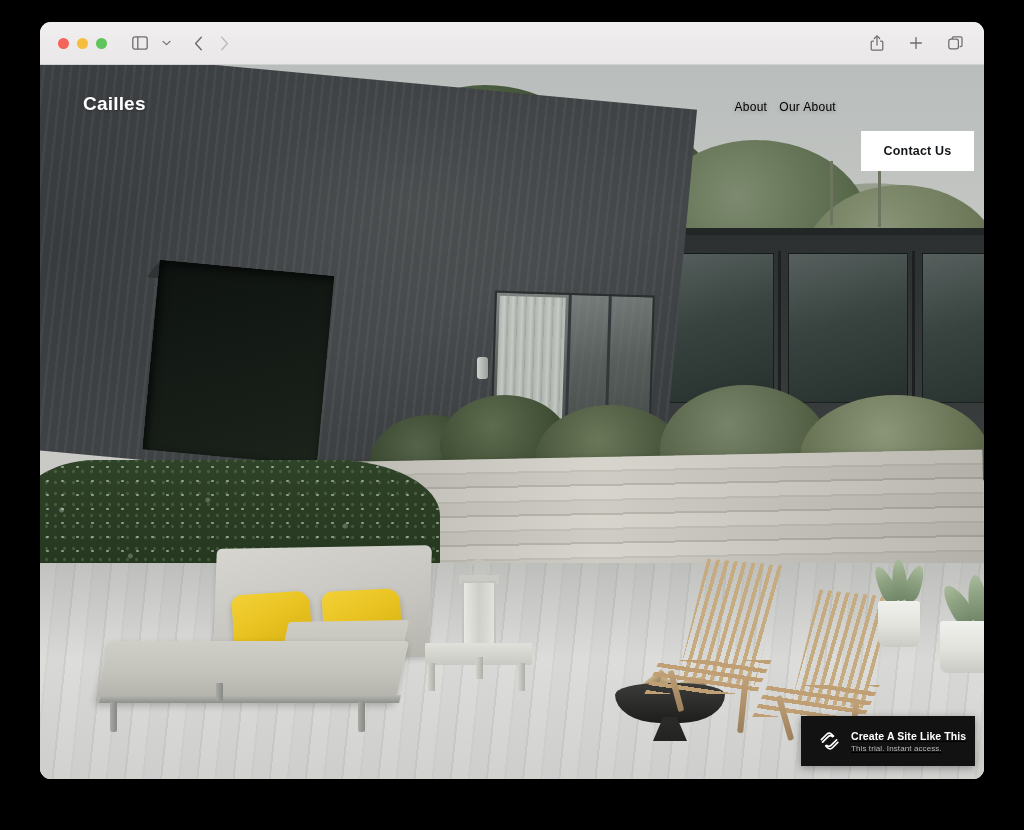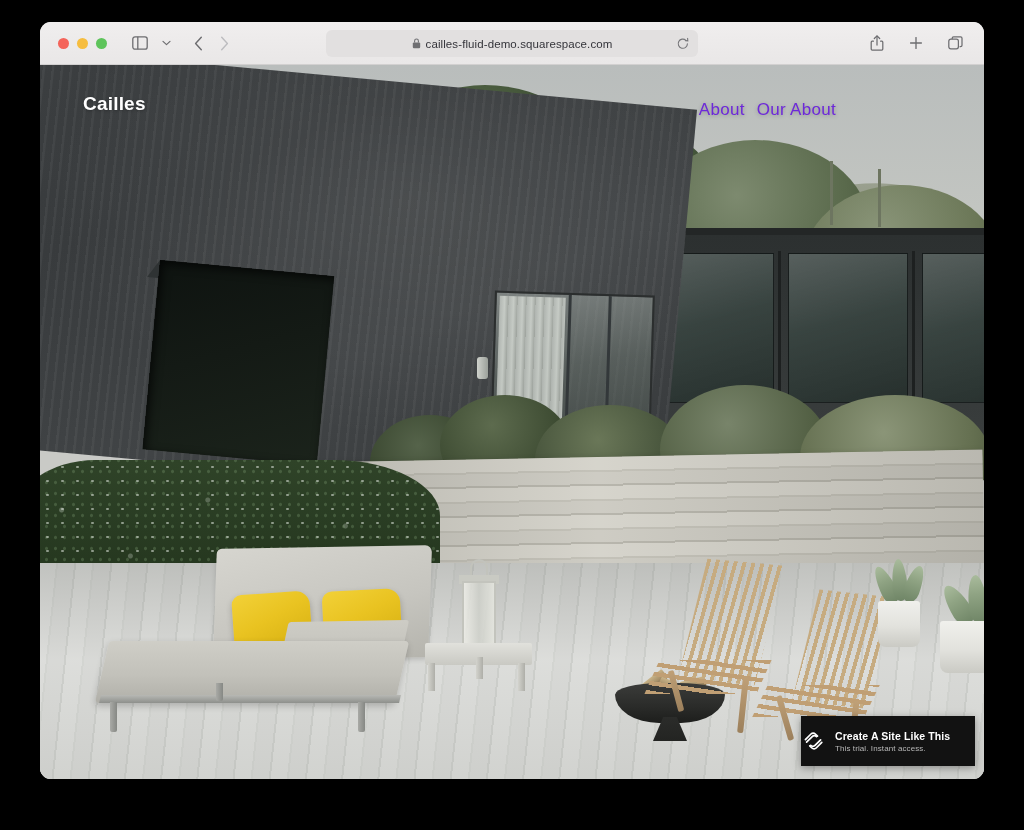--- a/index.html
+++ b/index.html
@@ -451,21 +451,21 @@
     position: absolute; left: 27px; top: 28px;
     font-size: 19px; font-weight: 600; color: #ffffff;
     letter-spacing: 0.2px;
     text-shadow: 0 1px 3px rgba(0,0,0,0.25);
   }
   .site-nav {
     position: absolute; right: 164px; top: 35px;
     display: flex; align-items: center; gap: 12px;
   }
   .nav-link {
-    font-size: 17px; color: #6d28d9; font-weight: 500;
+    font-size: 12px; color: #000000; font-weight: 500;
     letter-spacing: 0.3px;
     text-shadow: 0 1px 4px rgba(0,0,0,0.25);
     white-space: nowrap;
   }
   .contact-btn {
     position: absolute; right: 26px; top: 66px;
     width: 113px; height: 40px;
     background: #ffffff;
     display: flex; align-items: center; justify-content: center;
     font-size: 12.5px; font-weight: 700; color: #14171a;
@@ -485,24 +485,25 @@
     max-width: 470px;
   }
 
   
   .sqsp-banner {
     position: absolute;
     right: 9px; bottom: 13px;
     width: 174px; height: 50px;
     background: #121212;
     display: flex; align-items: center;
-    padding: 0 0;
+    padding: 0 16px;
     gap: 10px;
     z-index: 25;
     box-shadow: 0 2px 8px rgba(0,0,0,0.35);
+    text-decoration: underline;
   }
   .sqsp-logo { flex: 0 0 auto; display: flex; align-items: center; color: #ffffff; }
   .sqsp-text { display: flex; flex-direction: column; gap: 2px; }
   .sqsp-title { font-size: 10.5px; font-weight: 700; color: #ffffff; letter-spacing: 0.1px; white-space: nowrap; }
   .sqsp-sub { font-size: 8px; color: #b8b8b8; letter-spacing: 0.1px; white-space: nowrap; }
 </style>
 </head>
 <body>
 
 <div class="browser-window">
@@ -533,39 +534,20 @@
           <polyline points="7.3,1.2 1.6,7.5 7.3,13.8"></polyline>
         </svg>
       </span>
       <span class="tb-btn disabled">
         <svg width="9" height="15" viewBox="0 0 9 15" fill="none" stroke="currentColor" stroke-width="1.4" stroke-linecap="round" stroke-linejoin="round">
           <polyline points="1.7,1.2 7.4,7.5 1.7,13.8"></polyline>
         </svg>
       </span>
     </div>
 
-    <div class="urlbar-wrap">
-      <div class="urlbar">
-        <div class="urlbar-inner">
-          <span class="lock-icon">
-            <svg width="9" height="11" viewBox="0 0 9 11" fill="none" stroke="currentColor" stroke-width="1.1">
-              <rect x="0.8" y="4.4" width="7.4" height="5.8" rx="1.2" fill="currentColor" stroke="none"></rect>
-              <path d="M2.6 4.4 V2.9 a1.9 1.9 0 0 1 3.8 0 V4.4"></path>
-            </svg>
-          </span>
-          <span class="url-text">cailles-fluid-demo.squarespace.com</span>
-        </div>
-        <span class="reload-btn">
-          <svg width="12" height="13" viewBox="0 0 12 13" fill="none" stroke="currentColor" stroke-width="1.1" stroke-linecap="round">
-            <path d="M10.4 6.2 a4.6 4.6 0 1 1 -1.5 -3.4"></path>
-            <polyline points="10.6,0.9 10.8,3.3 8.4,3.1"></polyline>
-          </svg>
-        </span>
-      </div>
-    </div>
 
     <div class="right-tools">
       <span class="tb-btn">
         <svg width="14" height="16" viewBox="0 0 14 16" fill="none" stroke="currentColor" stroke-width="1.25" stroke-linecap="round" stroke-linejoin="round">
           <path d="M3.4 6.2 H2.2 a1 1 0 0 0 -1 1 V14 a1 1 0 0 0 1 1 h9.6 a1 1 0 0 0 1 -1 V7.2 a1 1 0 0 0 -1 -1 h-1.2"></path>
           <line x1="7" y1="1" x2="7" y2="10"></line>
           <polyline points="4.3,3.5 7,0.9 9.7,3.5"></polyline>
         </svg>
       </span>
       <span class="tb-btn">
@@ -689,20 +671,21 @@
     </div>
 
     <div class="site-header">
       <div class="site-logo">Cailles</div>
 
       <div class="site-nav">
         <a class="nav-link">About</a>
         <a class="nav-link">Our About</a>
       </div>
 
+      <div class="contact-btn">Contact Us</div>
     </div>
 
 
     <div class="sqsp-banner">
       <span class="sqsp-logo">
         <svg width="24" height="24" viewBox="0 0 24 24" fill="none" stroke="#ffffff" stroke-width="1.7" stroke-linecap="round">
           <path d="M5.6 13.2 L11.2 7.6 a3 3 0 0 1 4.3 0"></path>
           <path d="M4.4 10.6 L10.0 5.0 a3 3 0 0 1 4.3 0 l2.2 2.2"></path>
           <path d="M19.6 10.8 L14.0 16.4 a3 3 0 0 1 -4.3 0"></path>
           <path d="M20.8 13.4 L15.2 19.0 a3 3 0 0 1 -4.3 0 l-2.2 -2.2"></path>

